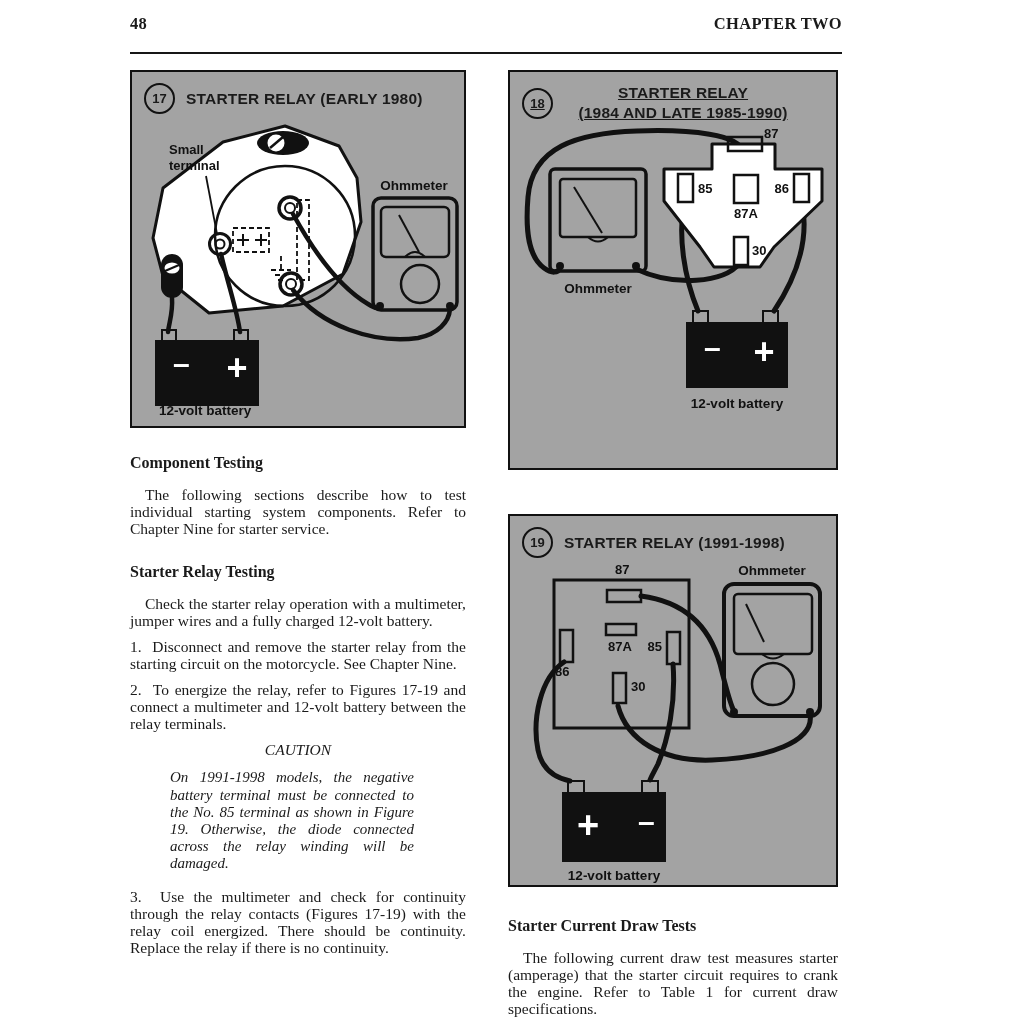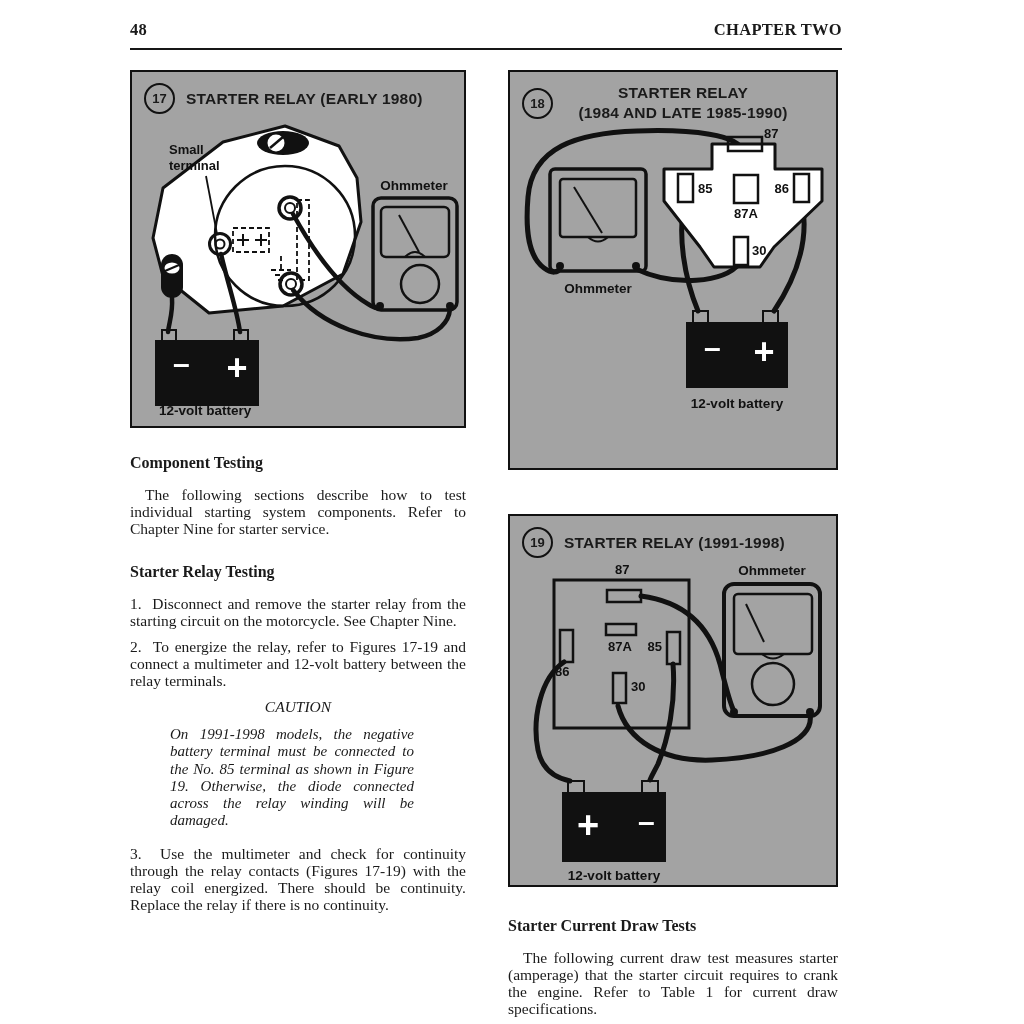--- a/index.html
+++ b/index.html
@@ -4,32 +4,32 @@
 <style>
   html,body{margin:0;padding:0;}
   body{
     width:1024px;height:1024px;position:relative;
     background:#ffffff;color:#1a1a1a;
     font-family:"Liberation Serif",serif;
     overflow:hidden;
   }
   
   .pagehead{
-    position:absolute;left:130px;top:20px;width:712px;
-    border-bottom:2.5px solid #161616;padding-bottom:8px;
+    position:absolute;left:130px;top:14px;width:712px;
+    border-bottom:2.5px solid #161616;padding-bottom:18px;
     display:flex;justify-content:space-between;align-items:flex-end;
     font-weight:bold;font-size:16.5px;letter-spacing:.3px;
   }
   
   .col-left {position:absolute;left:130px;top:70px;width:336px;}
   .col-right{position:absolute;left:508px;top:70px;width:330px;}
   
   .figbox{border:2.5px solid #111;background:#a3a3a3;box-sizing:border-box;}
   .fig17{height:358px;}
-  .fig18{height:400px;}
+  .fig18{height:400px;text-decoration:underline;}
   .fig19{height:373px;margin-top:44px;}
   .figtitle{display:flex;align-items:center;gap:11px;padding:11px 10px 2px 12px;}
   .fignum{
     flex:0 0 auto;width:27px;height:27px;border:2px solid #111;border-radius:50%;
     display:flex;align-items:center;justify-content:center;
     font-family:"Liberation Sans",sans-serif;font-weight:bold;font-size:13px;
   }
   .figtitle-text{font-family:"Liberation Sans",sans-serif;font-weight:bold;font-size:15.5px;letter-spacing:.2px;}
   .figtitle-center{flex:1;text-align:center;line-height:1.3;padding-right:24px;}
   .figart{display:block;margin:0 auto;}
@@ -127,20 +127,21 @@
         <text class="bsign" x="104" y="264" font-size="36" text-anchor="middle">+</text>
       </g>
       <text class="svglabel-lg" x="26" y="299">12-volt battery</text>
     </svg>
   </div>
 
   <div class="sect-h first">Component Testing</div>
   <p class="bt indent">The following sections describe how to test individual starting system components. Refer to Chapter Nine for starter service.</p>
 
   <div class="sect-h">Starter Relay Testing</div>
+  <p class="bt indent">Check the starter relay operation with a multimeter, jumper wires and a fully charged 12-volt battery.</p>
   <p class="bt">1.&nbsp; Disconnect and remove the starter relay from the starting circuit on the motorcycle. See Chapter Nine.</p>
   <p class="bt"><span>2.&nbsp; To energize the relay, refer to </span><b>Figures 17-19</b><span> and connect a multimeter and 12-volt battery between the relay terminals.</span></p>
 
   <div class="caution-head">CAUTION</div>
   <p class="bt caution"><span>On 1991-1998 models, the negative battery terminal must be connected to the No. 85 terminal as shown in </span><b>Figure 19</b><span>. Otherwise, the diode connected across the relay winding will be damaged.</span></p>
 
   <p class="bt" style="margin-top:16px"><span>3.&nbsp; Use the multimeter and check for continuity through the relay contacts (</span><b>Figures 17-19</b><span>) with the relay coil energized. There should be continuity. Replace the relay if there is no continuity.</span></p>
 </div>
 
 <div class="col-right">

